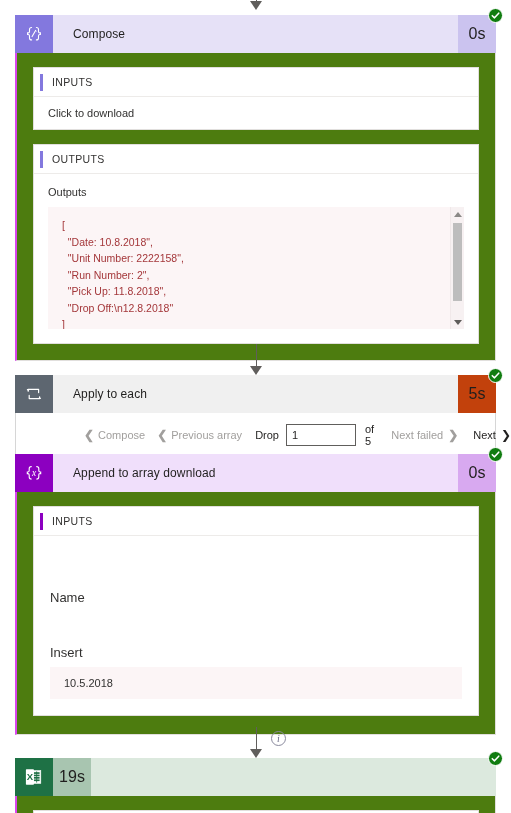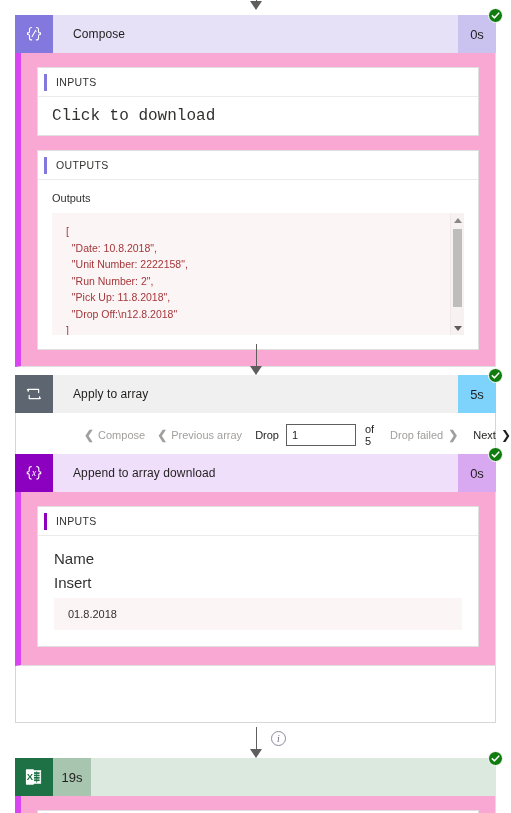--- a/index.html
+++ b/index.html
@@ -26,71 +26,71 @@
   .card-icon {
     width: 38px; min-width: 38px; display: flex; align-items: center; justify-content: center;
     color: #fff;
   }
   .card-title {
     flex: 1; display: flex; align-items: center; padding-left: 20px;
     font-size: 12px; color: #201f1e; letter-spacing: .1px; border-radius: 11px;
   }
   .card-duration {
     width: 38px; min-width: 38px; display: flex; align-items: center; justify-content: center;
-    font-size: 13px; color: #201f1e;
+    font-size: 16px; color: #201f1e;
   }
   .status-badge {
     position: absolute; right: -7px; top: -7px;
     width: 15px; height: 15px; border-radius: 50%;
     background: #107c10; border: 1.5px solid #ffffff;
     display: flex; align-items: center; justify-content: center;
   }
   .status-badge svg { display: block; }
 
   
   .theme-compose .card-header { background: #e6e1f7; }
   .theme-compose .card-icon { background: #8378de; }
   .theme-compose .card-duration { background: #cbc3ef; }
 
   
   .theme-loop .card-header { background: #f0f0f0; }
   .theme-loop .card-icon { background: #5d6670; }
-  .theme-loop .card-duration { background: #7dd3fc; }
+  .theme-loop .card-duration { background: #c2410c; }
 
   
   .theme-variable .card-header { background: #f0dffb; }
   .theme-variable .card-icon { background: #8c00c0; }
   .theme-variable .card-duration { background: #d8a9f0; }
 
   
   .theme-excel .card-header { background: #dce9de; }
   .theme-excel .card-icon { background: #1e7145; }
   .theme-excel .card-duration { background: #a8c5b0; }
 
   
   .card-body {
-    border-left: 6px solid #d946ef; border-right: 1px solid #e1dfdd;
-    border-bottom: 1px solid #e1dfdd; background: #f9a8d4;
+    border-left: 2px solid #d946ef; border-right: 1px solid #e1dfdd;
+    border-bottom: 1px solid #e1dfdd; background: #4d7c0f;
     padding: 14px 16px 16px 16px;
   }
 
   
   .panel { border: 1px solid #e1dfdd; background: #fff; }
   .panel + .panel { margin-top: 14px; }
   .panel-header {
     display: flex; align-items: center; height: 29px;
     border-bottom: 1px solid #edebe9; position: relative;
   }
   .panel-accent { width: 3px; height: 17px; margin-left: 6px; background: #8378de; }
   .panel-header-label {
     font-size: 10.5px; color: #323130; letter-spacing: .35px; padding-left: 9px;
   }
-  .panel-row { font-size: 16px; color: #323130; padding: 10px 14px; font-family: Liberation Mono, monospace; }
-
-  .field-label { font-size: 15px; color: #323130; margin-bottom: 7px; }
+  .panel-row { font-size: 11px; color: #323130; padding: 10px 14px; }
+
+  .field-label { font-size: 13px; color: #323130; margin-bottom: 7px; margin-top: 40px; }
   .field-value {
     background: #fcf5f6; font-size: 11px; color: #323130;
     padding: 10px 14px; margin-bottom: 14px;
   }
   .field-value:last-child { margin-bottom: 0; }
 
   
   .code-wrap {
     position: relative; background: #fcf5f6; height: 122px; overflow: hidden;
   }
@@ -217,21 +217,21 @@
   <div class="card theme-loop" style="left:15px; top:375px; width:481px;">
     <div class="card-header">
       <div class="card-icon">
         <svg width="20" height="20" viewBox="0 0 20 20">
           <path d="M4.2 7.2V5.4h10.4v3.2" stroke="#fff" stroke-width="1.2" fill="none" stroke-linecap="round" stroke-linejoin="round"></path>
           <path d="M15.6 12.8v1.8H5.2v-3.2" stroke="#fff" stroke-width="1.2" fill="none" stroke-linecap="round" stroke-linejoin="round"></path>
           <path d="M4.2 7.2 2.6 5.1h3.2z" fill="#fff"></path>
           <path d="M15.6 12.8l1.6 2.1h-3.2z" fill="#fff"></path>
         </svg>
       </div>
-      <div class="card-title">Apply to array</div>
+      <div class="card-title">Apply to each</div>
       <div class="card-duration">5s</div>
       <div class="status-badge">
         <svg width="9" height="9" viewBox="0 0 10 10">
           <path d="M1.4 5.2 3.9 7.6 8.6 2.4" stroke="#fff" stroke-width="1.7" fill="none" stroke-linecap="round" stroke-linejoin="round"></path>
         </svg>
       </div>
     </div>
   </div>
 
   <div class="scope-line" style="left:15px; top:413px; width:1px; height:310px;"></div>
@@ -244,21 +244,21 @@
       <span>Compose</span>
     </div>
     <div class="pg-item pg-disabled" style="margin-right:13px;">
       <span class="pg-chevron" style="margin-right:4px;">❮</span>
       <span>Previous array</span>
     </div>
     <span style="margin-right:7px;">Drop</span>
     <input class="pg-input" type="text" value="1" style="">
     <span class="pg-strong" style="margin-left:9px; margin-right:11px;">of 5</span>
     <div class="pg-item pg-disabled" style="margin-right:15px;">
-      <span>Drop failed</span>
+      <span>Next failed</span>
       <span class="pg-chevron" style="margin-left:5px;">❯</span>
     </div>
     <div class="pg-item">
       <span class="pg-strong">Next</span>
       <span class="pg-chevron pg-strong" style="margin-left:5px;">❯</span>
     </div>
   </div>
 
   <div class="card theme-variable" style="left:15px; top:454px; width:481px;">
     <div class="card-header">
@@ -280,21 +280,21 @@
 
     <div class="card-body" style="padding:14px 16px 18px 16px;">
       <div class="panel">
         <div class="panel-header">
           <div class="panel-accent" style="background:#8c00c0;"></div>
           <div class="panel-header-label">INPUTS</div>
         </div>
         <div style="padding:14px 16px 16px 16px;">
           <div class="field-label">Name</div>
           <div class="field-label">Insert</div>
-          <div class="field-value">01.8.2018</div>
+          <div class="field-value">10.5.2018</div>
         </div>
       </div>
     </div>
   </div>
 
   <div class="arrow" style="left:245px; top:727px; height:32px;">
     <div class="stem" style="height:23px;"></div>
     <div class="head"></div>
   </div>
   <div class="info-icon" style="left:271px; top:731px;">i</div>

